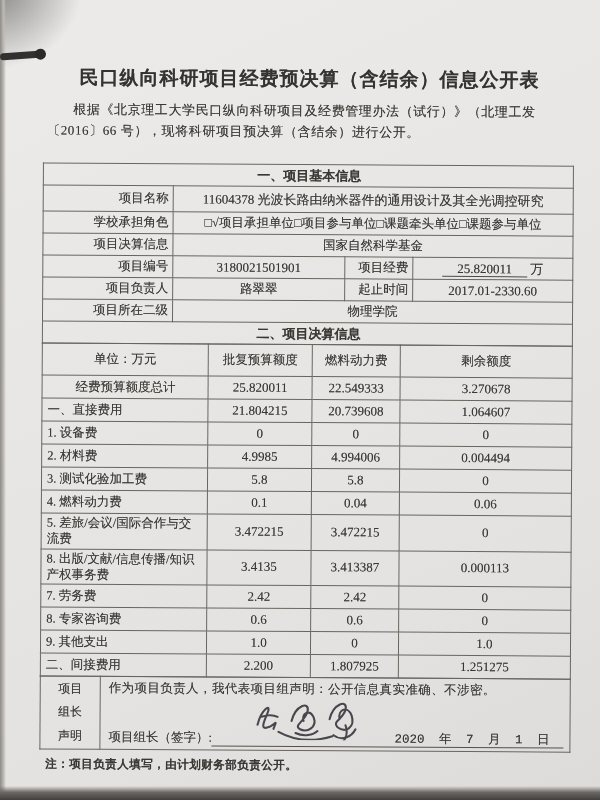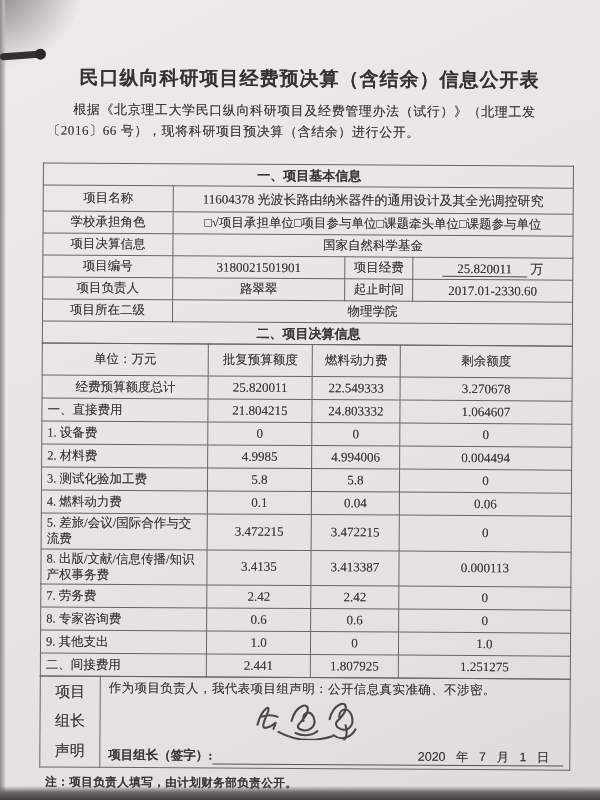--- a/index.html
+++ b/index.html
@@ -33,40 +33,40 @@
     letter-spacing:1px;color:#35332f;}
   .intro{margin:8px 30px 0 46px;font-size:13px;line-height:1.62;text-indent:2em;
     letter-spacing:.6px;}
 
   table{border-collapse:collapse;table-layout:fixed;width:530px;margin-left:42px;}
   td,th{border:1px solid #6a6560;font-weight:400;font-size:12.5px;color:#3a3834;
     padding:1px 4px;overflow:hidden;}
   .sec-hdr{font-weight:700;text-align:left;font-size:13px;padding-left:6px;height:19px;}
   .t1{margin-top:22px;}
   .t1 td{height:19px;text-align:center;}
-  .t1 td.lab{text-align:center;}
+  .t1 td.lab{text-align:right;}
   .t1 .namerow td{height:23px;}
   .t1 .val{font-size:13px;}
   .num{font-family:"Liberation Serif","DejaVu Serif",serif;font-size:13px;text-align:center;}
   .u{border-bottom:1px solid #4d4a46;padding:0 15px 0 15px;}
   .t2{margin-top:-1px;}
   .t2 th{height:29px;font-size:12.5px;}
   .t2 td{height:20px;line-height:1.3;}
   .t2 td.lab{text-align:left;padding-left:5px;}
   .t2 td.lab.c{text-align:center;}
   .t3{margin-top:-1px;}
-  .t3 .side{width:60px;text-align:center;white-space:pre-line;line-height:1.95;font-size:15px;font-family:Liberation Serif, serif;}
+  .t3 .side{width:60px;text-align:center;white-space:pre-line;line-height:1.95;font-size:12px;font-family:Liberation Serif, serif;}
   .decl-cell{height:72px;position:relative;vertical-align:top;padding:0;}
   .decl-statement{margin:3px 6px 0 8px;font-size:12.5px;letter-spacing:.4px;}
   .sign-row{position:absolute;left:8px;right:6px;bottom:3px;display:flex;align-items:flex-end;
     font-size:12.5px;}
-  .sign-label{white-space:nowrap;font-weight:700;}
+  .sign-label{white-space:nowrap;font-weight:400;}
   .sign-line{flex:1;border-bottom:1px solid #55514d;text-align:right;height:16px;}
   .sign-date{font-size:12.5px;word-spacing:7px;padding-right:14px;
-    font-family:Liberation Sans, sans-serif;}
+    font-family:Liberation Mono, monospace;}
   .signature{position:absolute;left:150px;top:14px;width:120px;height:48px;}
   .note{margin:7px 0 0 48px;font-size:11.5px;font-weight:600;letter-spacing:.5px;}
 </style>
 </head>
 <body>
 
 <div class="scan">
   <div class="corner-shade"></div>
   <div class="edge-left"></div>
   <div class="staple"></div>
@@ -138,21 +138,21 @@
       <tbody>
           <tr>
             <td class="lab c">经费预算额度总计</td>
             <td class="num">25.820011</td>
             <td class="num">22.549333</td>
             <td class="num">3.270678</td>
           </tr>
           <tr>
             <td class="lab">一、直接费用</td>
             <td class="num">21.804215</td>
-            <td class="num">24.803332</td>
+            <td class="num">20.739608</td>
             <td class="num">1.064607</td>
           </tr>
           <tr>
             <td class="lab">1. 设备费</td>
             <td class="num">0</td>
             <td class="num">0</td>
             <td class="num">0</td>
           </tr>
           <tr>
             <td class="lab">2. 材料费</td>
@@ -197,21 +197,21 @@
             <td class="num">0</td>
           </tr>
           <tr>
             <td class="lab">9. 其他支出</td>
             <td class="num">1.0</td>
             <td class="num">0</td>
             <td class="num">1.0</td>
           </tr>
           <tr>
             <td class="lab">二、间接费用</td>
-            <td class="num">2.441</td>
+            <td class="num">2.200</td>
             <td class="num">1.807925</td>
             <td class="num">1.251275</td>
           </tr>
         </tbody>
     </table>
 
     <table class="t3">
       <colgroup>
           <col style="width:60px">
           <col style="width:470px">

